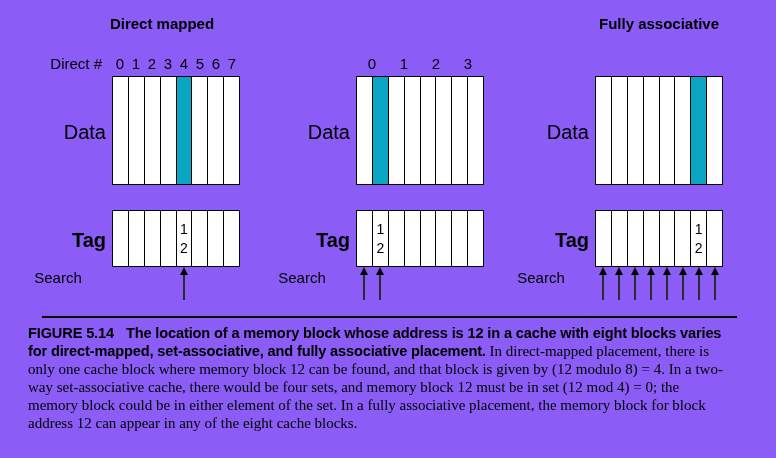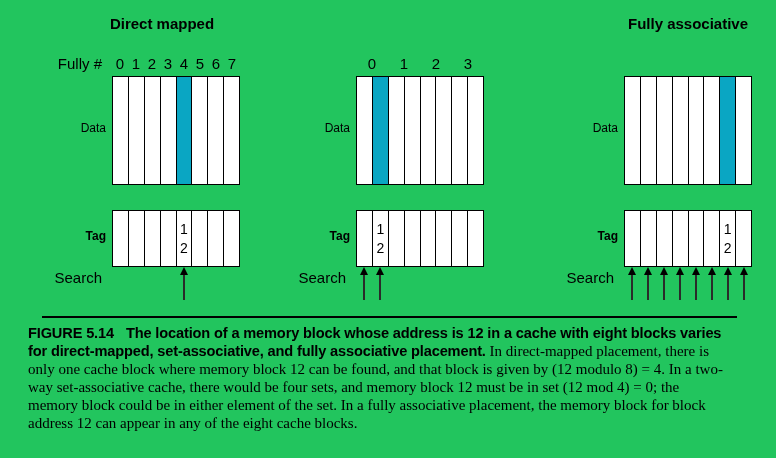--- a/index.html
+++ b/index.html
@@ -1,16 +1,16 @@
 <!DOCTYPE html>
 <html style="--hl: #0aa6c3;"><head>
 <meta charset="utf-8">
 <style>
   html,body{margin:0;padding:0;background:#fff;}
-  .stage{position:relative;width:776px;height:458px;background:#22c55e;overflow:hidden;
+  .stage{position:relative;width:776px;height:458px;background:#8b5cf6;overflow:hidden;
          font-family:"Liberation Sans",sans-serif;color:#000;}
 
   .panel{position:absolute;top:0;width:250px;height:312px;}
 
   .ptitle{position:absolute;top:15px;left:176px;transform:translateX(-50%);
           white-space:nowrap;font-weight:700;font-size:15px;margin:0;}
   .panel[data-panel="0"] .ptitle{left:162px;}
 
   .idx-label{position:absolute;top:55px;left:14px;width:88px;text-align:right;font-size:15px;}
   .idx-row{position:absolute;top:55px;left:112px;width:128px;display:flex;}
@@ -19,24 +19,24 @@
   .array{position:absolute;left:112px;width:128px;border:1px solid #000;
          box-sizing:border-box;display:flex;background:#fff;}
   .data-array{top:76px;height:109px;}
   .tag-array{top:210px;height:57px;}
   .cell{flex:1;border-right:1px solid #000;}
   .cell:last-child{border-right:none;}
   .cell.hl{background:var(--hl,#0aa6c3);}
   .tagcell{display:flex;flex-direction:column;justify-content:center;align-items:center;}
   .tagnum{font-size:14px;line-height:19px;}
 
-  .side-label{position:absolute;left:28px;width:78px;text-align:right;font-size:12px;}
+  .side-label{position:absolute;left:28px;width:78px;text-align:right;font-size:20px;}
   .data-label{top:121px;}
   .tag-label{top:229px;font-weight:bold;}
-  .search-label{position:absolute;top:269px;left:14px;width:88px;text-align:right;font-size:15px;}
+  .search-label{position:absolute;top:269px;left:14px;width:88px;text-align:center;font-size:15px;}
 
   .arrows{position:absolute;left:112px;top:267px;width:128px;height:34px;}
   .arrow{position:absolute;top:0;width:9px;height:34px;}
   .arrow .head{width:0;height:0;margin:0 auto;
                border-left:4px solid transparent;border-right:4px solid transparent;
                border-bottom:8px solid #000;}
   .arrow .stem{width:1.4px;height:25px;margin:0 auto;background:#2a2a2a;}
 
   .rule{position:absolute;left:42px;top:316px;width:695px;height:2px;background:#000;}
   .caption{position:absolute;left:28px;top:324px;width:697px;margin:0;
@@ -45,21 +45,21 @@
                        font-size:14.6px;letter-spacing:-0.15px;}
   .cap-label{margin-right:12px;}
 </style>
 </head>
 <body>
 
 <div class="stage">
 
   <section class="panel" style="left:0" data-panel="0">
     <h3 class="ptitle">Direct mapped</h3>
-    <div class="idx-label">Fully #</div>
+    <div class="idx-label">Direct #</div>
     <div class="idx-row">
         <span class="idx-cell">0</span>
         <span class="idx-cell">1</span>
         <span class="idx-cell">2</span>
         <span class="idx-cell">3</span>
         <span class="idx-cell">4</span>
         <span class="idx-cell">5</span>
         <span class="idx-cell">6</span>
         <span class="idx-cell">7</span>
       </div>
@@ -135,21 +135,21 @@
           <div class="head"></div>
           <div class="stem"></div>
         </div>
         <div class="arrow" style="left: 19.5px;">
           <div class="head"></div>
           <div class="stem"></div>
         </div>
       </div>
   </section>
 
-  <section class="panel" style="left:512px" data-panel="2">
+  <section class="panel" style="left:483px" data-panel="2">
     <h3 class="ptitle">Fully associative</h3>
     <div class="idx-label"></div>
     <div class="idx-row"></div>
     <div class="side-label data-label">Data</div>
     <div class="array data-array">
         <div class="cell"></div>
         <div class="cell"></div>
         <div class="cell"></div>
         <div class="cell"></div>
         <div class="cell"></div>

